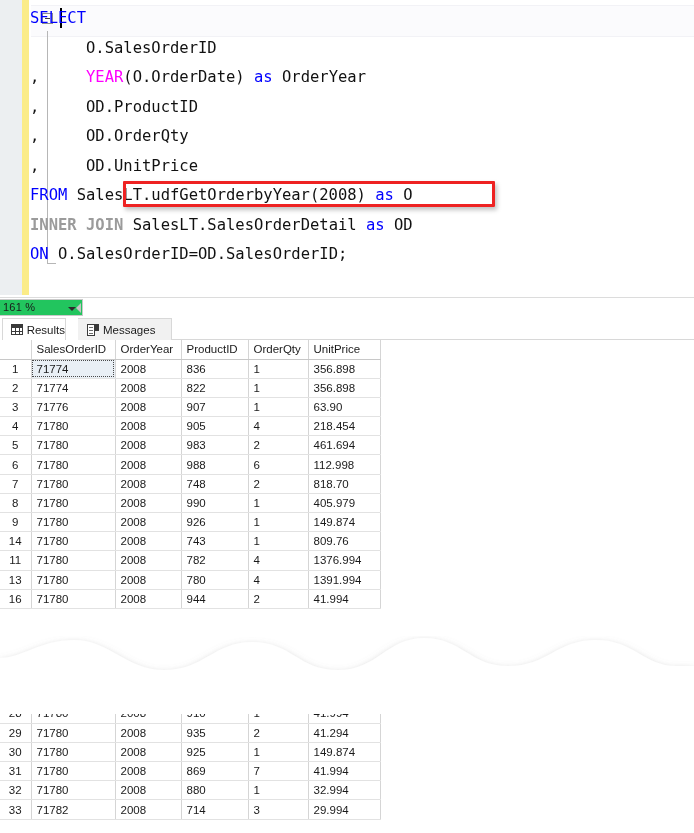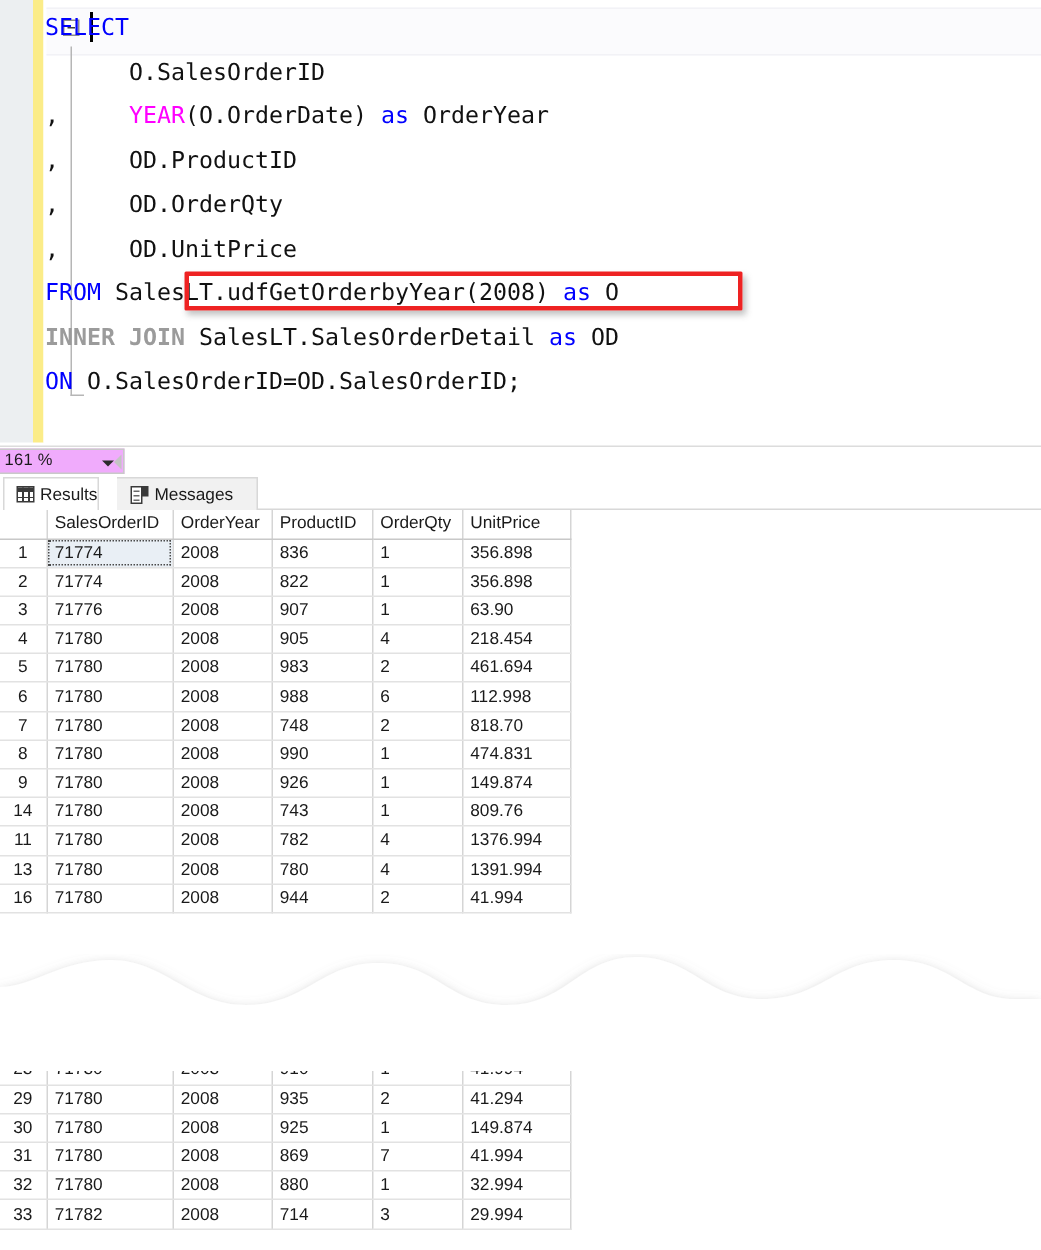--- a/index.html
+++ b/index.html
@@ -31,21 +31,21 @@
 
   
   .redbox{position:absolute;left:123px;top:181px;width:372px;height:26px;
           border:3px solid #ee2222;box-sizing:border-box;border-radius:1px;
           box-shadow:2px 3px 4px rgba(120,120,120,.45);}
 
   
   #zoombar{position:absolute;left:0;top:297px;width:694px;height:20px;background:#ffffff;
            border-top:1px solid #dcdcdc;}
   .zoom-combo{position:absolute;left:-1px;top:1px;width:84px;height:17px;border:1px solid #c9c9c9;
-              background:#f0abfc;box-sizing:border-box;}
+              background:#22c55e;box-sizing:border-box;}
   .zoom-val{position:absolute;left:3px;top:1px;font-size:11px;color:#1a1a1a;letter-spacing:.2px;}
   .zoom-arrow{position:absolute;right:6px;top:7px;width:0;height:0;
               border-left:4px solid transparent;border-right:4px solid transparent;border-top:4px solid #2b2b2b;}
   .hscroll-left{position:absolute;left:76px;top:5px;width:0;height:0;
               border-top:5px solid transparent;border-bottom:5px solid transparent;border-right:5px solid #c4c4c4;}
   .hscroll-track{position:absolute;left:86px;top:2px;width:608px;height:16px;background:#ffffff;}
 
   
   #tabs{position:absolute;left:0;top:318px;width:694px;height:22px;background:#ffffff;}
   .tab{position:absolute;top:0;height:22px;box-sizing:border-box;display:flex;align-items:center;
@@ -198,21 +198,21 @@
             <td class="c-c">748</td>
             <td class="c-d">2</td>
             <td class="c-e">818.70</td>
           </tr>
           <tr>
             <td class="c-rownum">8</td>
             <td class="c-a">71780</td>
             <td class="c-b">2008</td>
             <td class="c-c">990</td>
             <td class="c-d">1</td>
-            <td class="c-e">474.831</td>
+            <td class="c-e">405.979</td>
           </tr>
           <tr>
             <td class="c-rownum">9</td>
             <td class="c-a">71780</td>
             <td class="c-b">2008</td>
             <td class="c-c">926</td>
             <td class="c-d">1</td>
             <td class="c-e">149.874</td>
           </tr>
           <tr>

